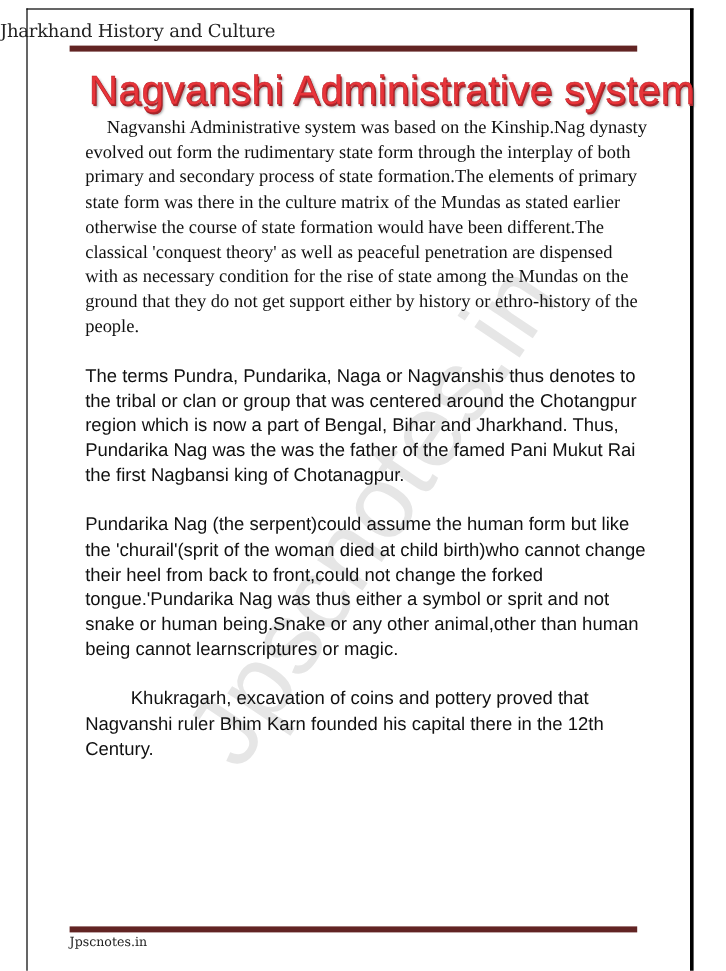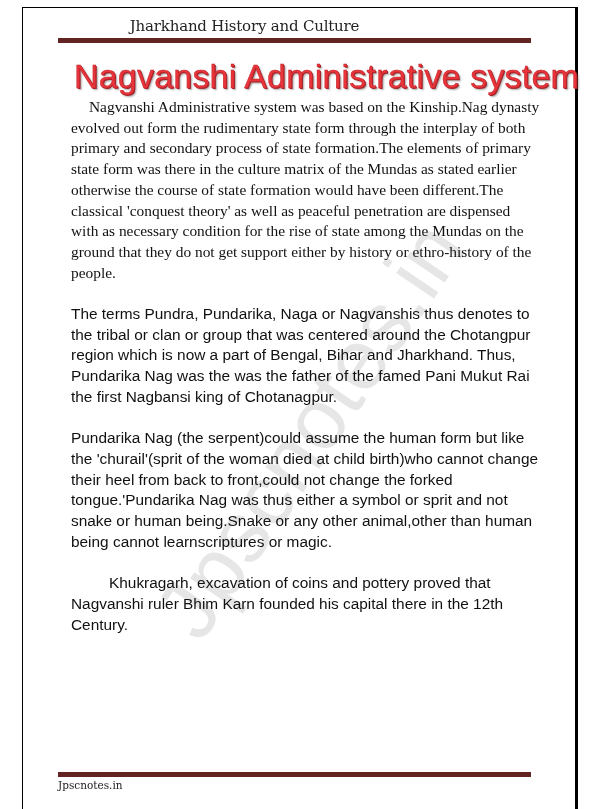--- a/index.html
+++ b/index.html
@@ -3,21 +3,21 @@
 <meta charset="utf-8">
 <style>
   html, body { margin: 0; padding: 0; background: #ffffff; }
   body { width: 605px; height: 809px; position: relative; overflow: hidden; }
   .page-border {
     position: absolute; left: 22px; top: 7px; width: 556px; height: 830px;
     border-top: 1px solid #000; border-left: 1px solid #000; border-right: 3px solid #000;
     box-sizing: border-box;
   }
   .header-title {
-    position: absolute; left: 0; width: 489px; top: 17px; text-align: center;
+    position: absolute; left: 0; width: 489px; top: 17px; text-align: left;
     font-family: "DejaVu Serif", serif; font-size: 15px; color: #222; letter-spacing: -0.2px;
   }
   .rule {
     position: absolute; left: 58px; width: 473px; height: 5px; background: #622423;
   }
   .rule.top { top: 38px; }
   .rule.bottom { top: 772px; }
   .doc-title {
     position: absolute; left: 74px; top: 57px; margin: 0;
     font-family: "Liberation Sans", sans-serif; font-weight: normal; font-size: 34px;

